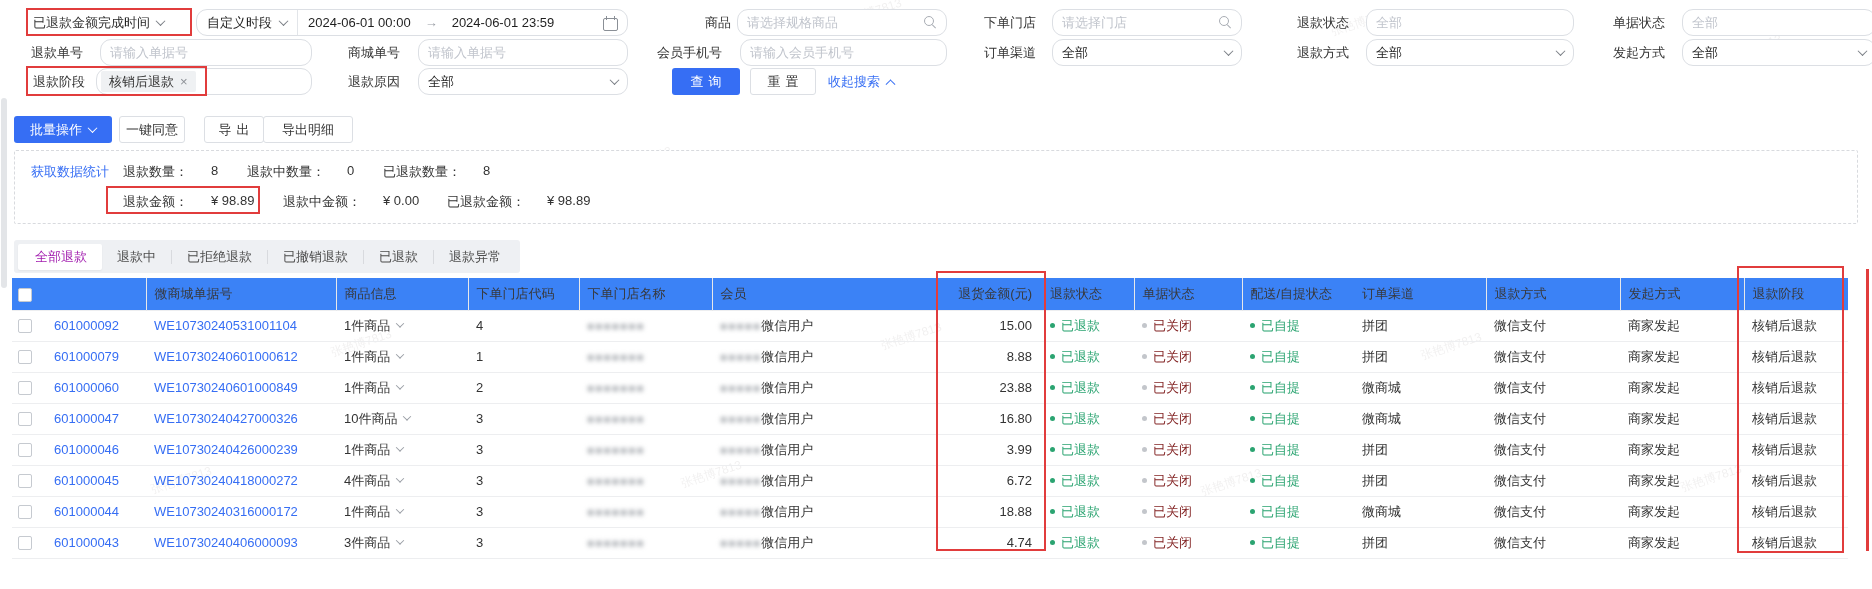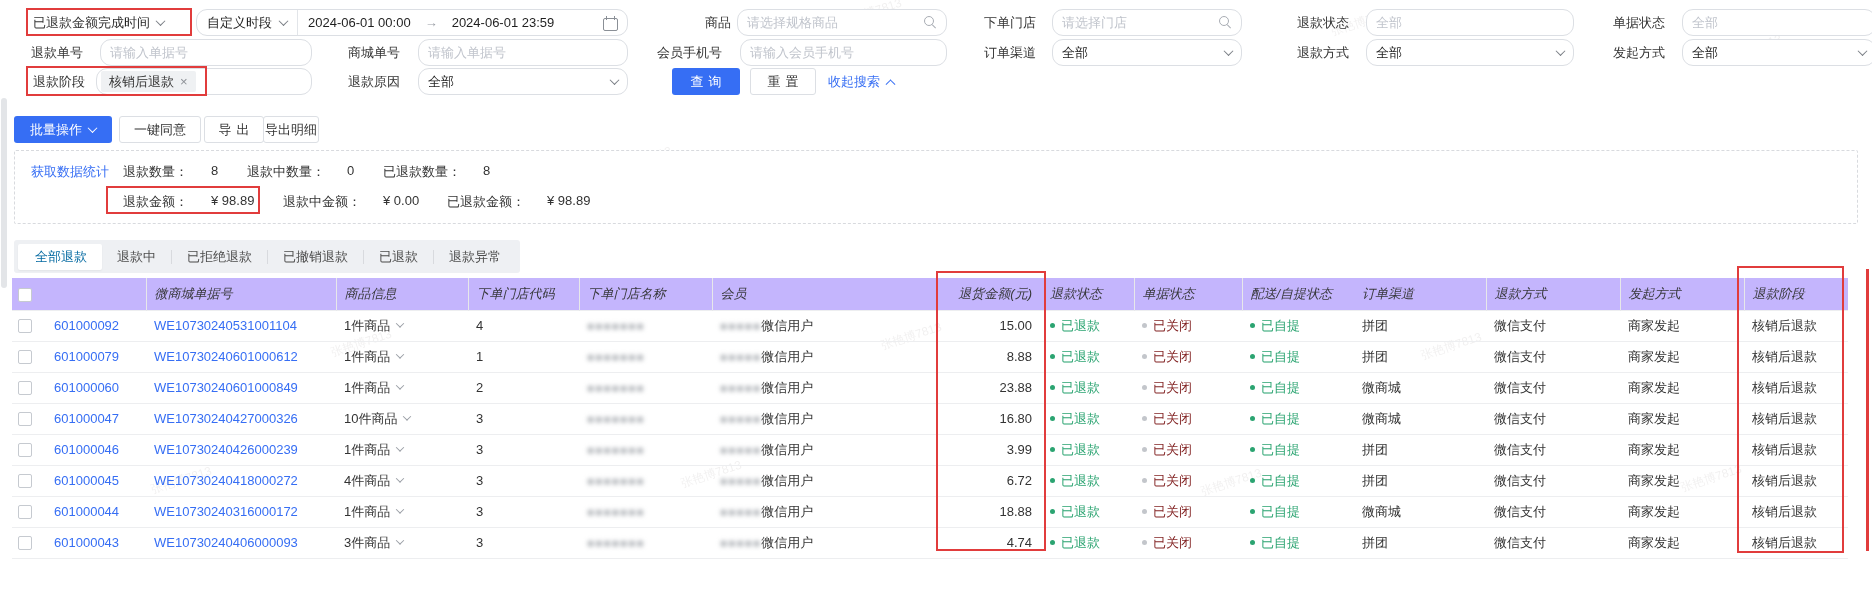--- a/index.html
+++ b/index.html
@@ -46,26 +46,26 @@
   .sp2 { letter-spacing:5px; text-indent:5px; }
   .link { color:#366ef4; cursor:pointer; }
 
   
   .stats { position:absolute; left:14px; top:150px; width:1844px; height:74px; border:1px dashed #d8dade; border-radius:2px; background:#fff; }
   .stats span { position:absolute; white-space:nowrap; }
 
   
   .tabbar { position:absolute; left:14px; top:240px; height:33px; display:inline-flex; align-items:center; background:#eef0f3; border-radius:3px; padding:0 4px; gap:0; }
   .tab { padding:0 15px; height:26px; line-height:26px; color:#4c4c4c; cursor:pointer; white-space:nowrap; border-radius:2px; }
-  .tab.active { background:#fff; color:#0369a1; box-shadow:0 1px 2px rgba(0,0,0,0.05);padding-left:17px; }
+  .tab.active { background:#fff; color:#a21caf; box-shadow:0 1px 2px rgba(0,0,0,0.05);padding-left:17px; }
   .tab-sep { width:1px; height:14px; background:#d8dade; }
 
   
   table.grid { position:absolute; left:12px; top:278px; width:1836px; border-collapse:collapse; table-layout:fixed; font-size:13px; }
-  .grid th { height:32px; background:#c4b5fd; font-weight:normal; color:#38393c; text-align:left; padding:0 8px; white-space:nowrap; overflow:hidden;font-style:italic; }
+  .grid th { height:32px; background:#3b82f6; font-weight:normal; color:#38393c; text-align:left; padding:0 8px; white-space:nowrap; overflow:hidden; }
   .grid th.sep { border-left:1px solid #e7e8ea; }
   .grid td { height:31px; border-bottom:1px solid #edeef0; padding:0 8px; white-space:nowrap; overflow:hidden; color:#333; }
   .grid tr td:first-child, .grid th:first-child { padding-left:6px; }
   .grid .right { text-align:right; padding-right:10px; }
   .grid tbody tr:first-child td { border-top:1px solid #edeef0; }
   .cbx { display:inline-block; width:14px; height:14px; border:1px solid #c6cad0; border-radius:2px; background:#fff; vertical-align:middle; cursor:pointer; }
   .blue { color:#366ef4; }
   .dot { display:inline-block; width:5px; height:5px; border-radius:50%; margin-right:6px; vertical-align:2px; }
   .st-green { color:#2ba471; } .dot-green { background:#2ba471; }
   .st-grey { color:#7f1d1d; } .dot-grey { background:#c3c6cb; }
@@ -198,23 +198,23 @@
   <div class="btn btn-plain sp2" style="left:750px;top:68px;width:66px">重置</div>
   <div class="btn" style="left:828px;top:68px;width:auto">
     <span class="link">收起搜索</span>
     <i class="chev chev-up"></i>
   </div>
 
   <div class="btn btn-primary" style="left:14px;top:116px;width:98px">
     <span>批量操作</span>
     <i class="chev chev-white"></i>
   </div>
-  <div class="btn btn-plain" style="left:119px;top:116px;width:82px">一键同意</div>
+  <div class="btn btn-plain" style="left:119px;top:116px;width:66px">一键同意</div>
   <div class="btn btn-plain sp2" style="left:204px;top:116px;width:60px">导出</div>
-  <div class="btn btn-plain" style="left:263px;top:116px;width:56px">导出明细</div>
+  <div class="btn btn-plain" style="left:263px;top:116px;width:90px">导出明细</div>
 
   <div class="stats">
     <span class="link" style="left:16px;top:12px">获取数据统计</span>
     <span style="left:108px;top:12px">退款数量：</span>
     <span style="left:196px;top:12px">8</span>
     <span style="left:232px;top:12px">退款中数量：</span>
     <span style="left:332px;top:12px">0</span>
     <span style="left:368px;top:12px">已退款数量：</span>
     <span style="left:468px;top:12px">8</span>
 

